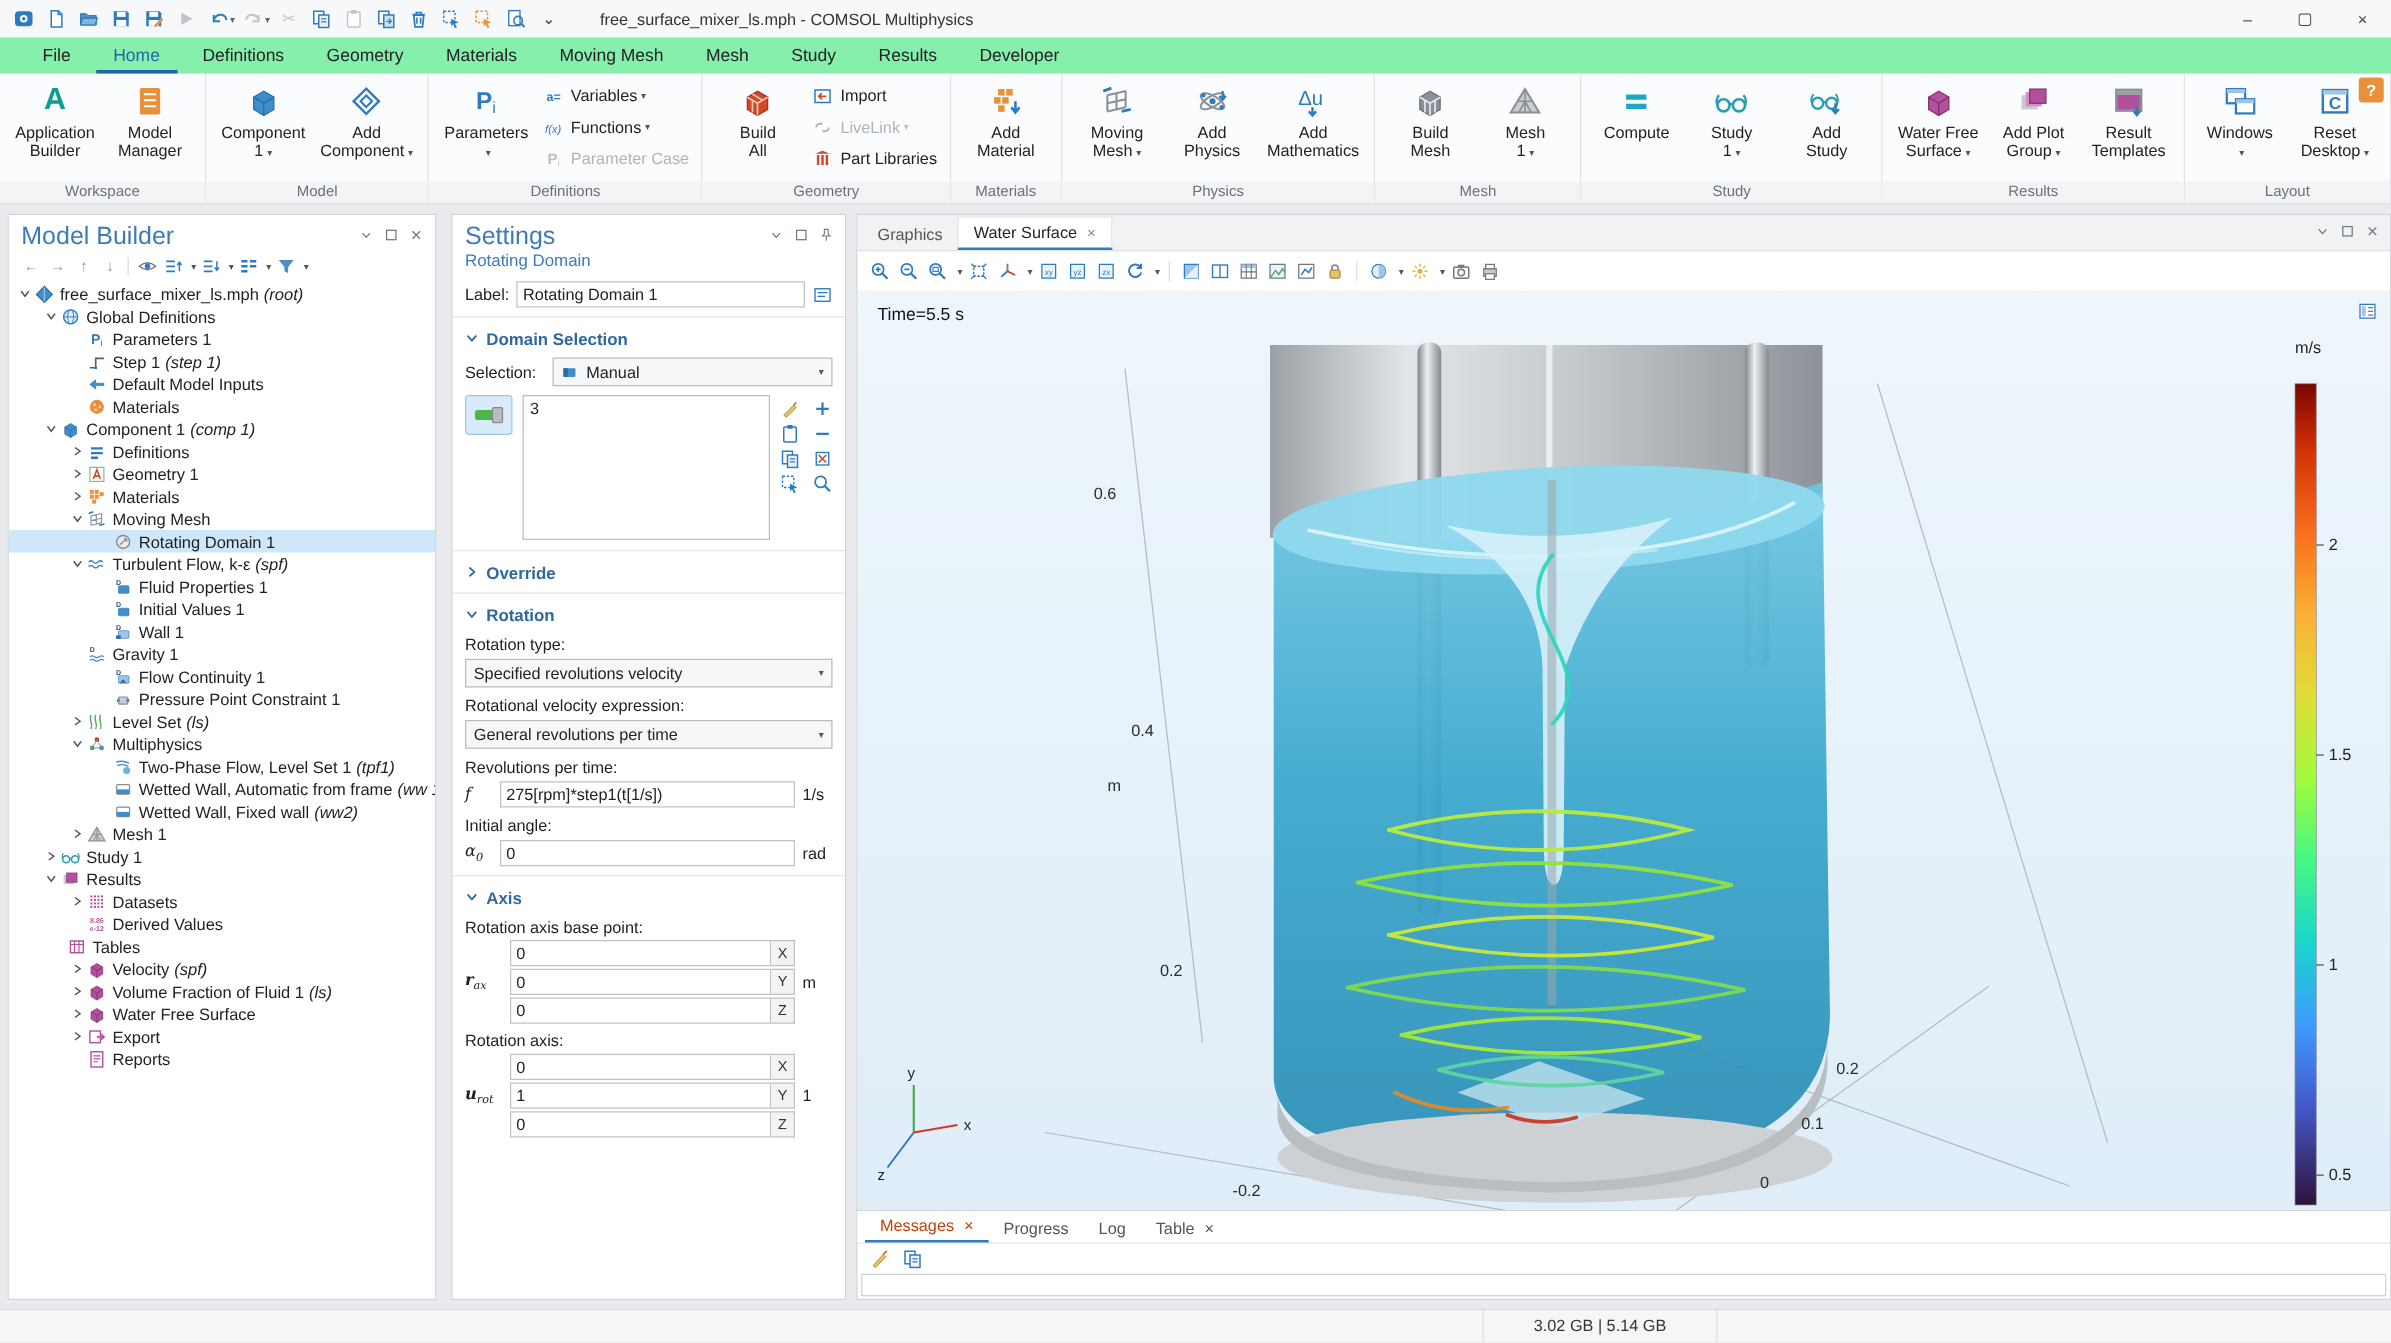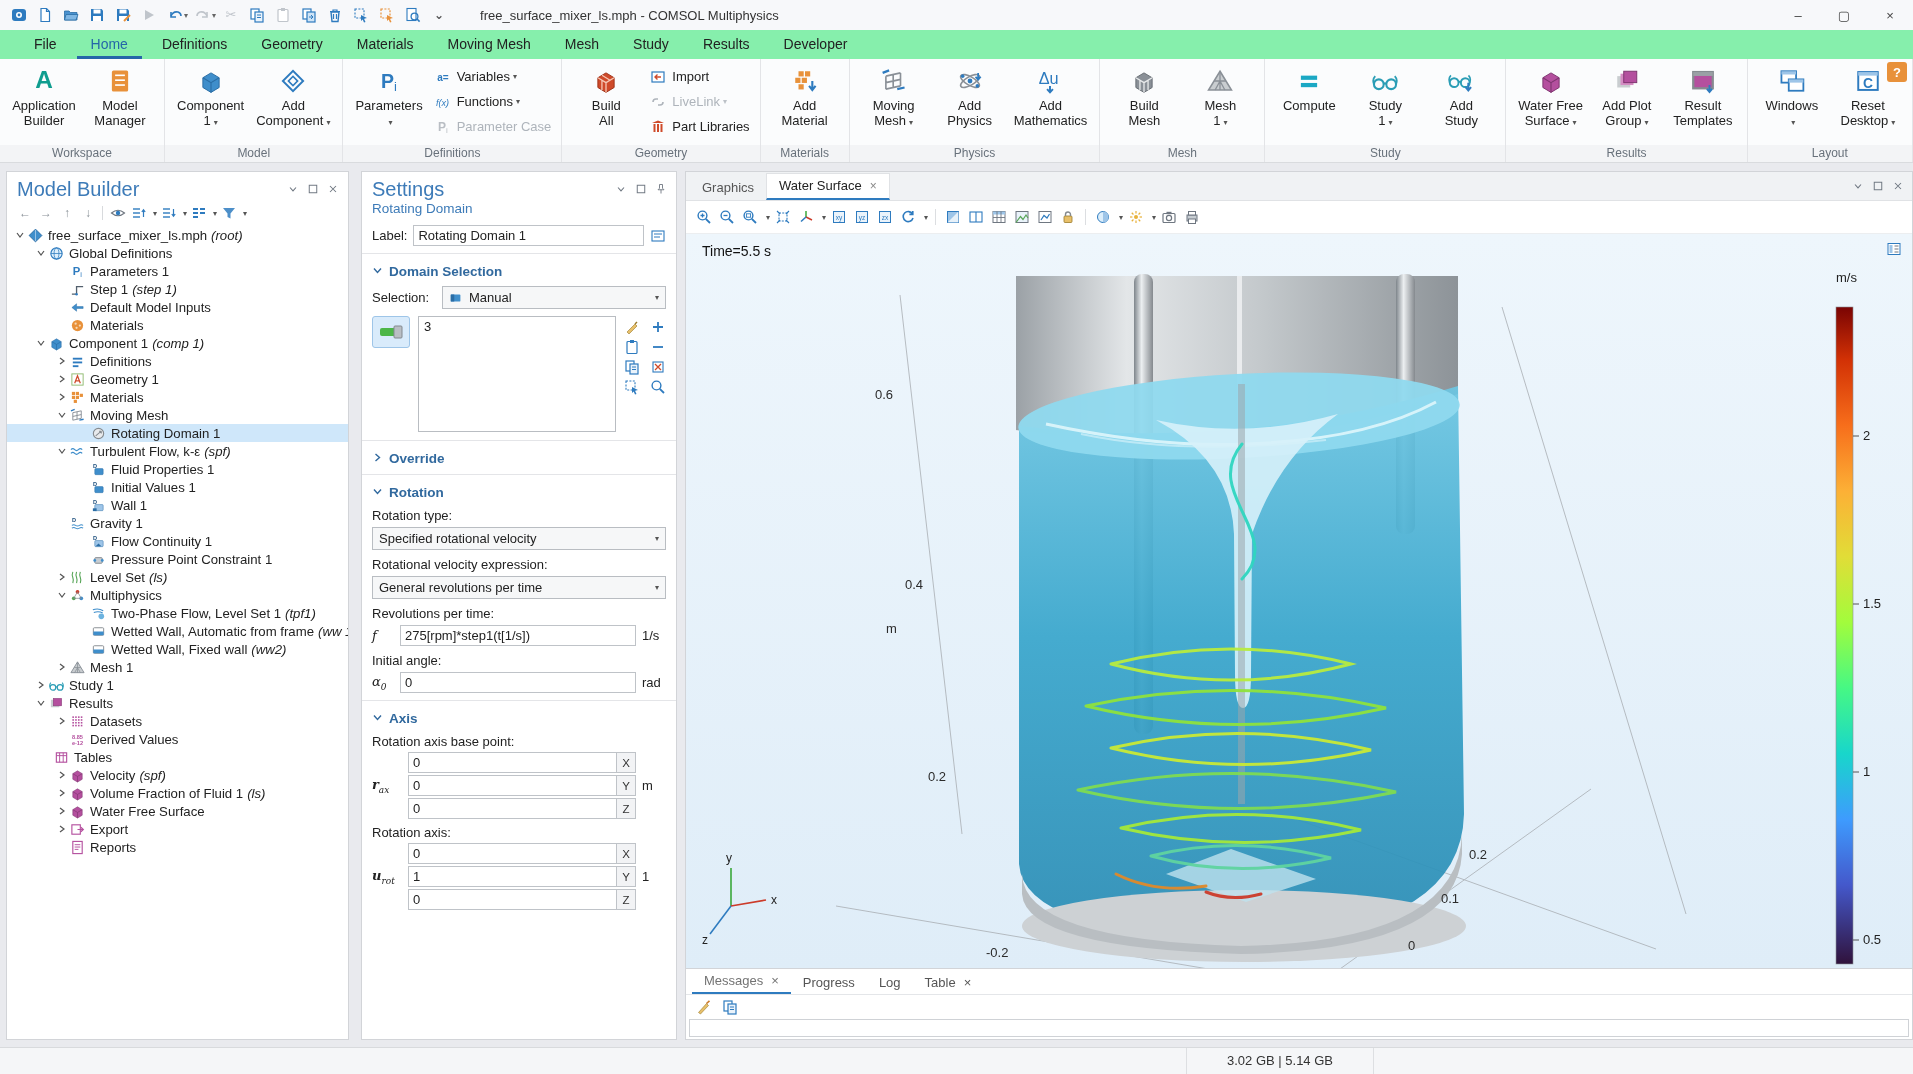--- a/index.html
+++ b/index.html
@@ -89,21 +89,21 @@
   #gfx-pctrl{margin-left:auto;display:flex;gap:8px;padding:0 8px 6px;color:#6f7781;font-size:11px;}
   #gfx-toolbar{height:32px;display:flex;align-items:center;gap:3px;padding-left:8px;border-bottom:1px solid #eceef0;}
   .gt-ic{width:20px;height:20px;display:flex;align-items:center;justify-content:center;color:#2e7bbf;}
   .gt-sep{width:1px;height:16px;background:#dcdee1;margin:0 4px;}
   #scene-wrap{position:relative;width:1226px;height:735px;}
   #scene{display:block;}
   #legend-corner{position:absolute;right:8px;top:5px;}
   
   #msg-tabs{height:25px;display:flex;align-items:flex-end;padding-left:6px;background:#fff;border-bottom:1px solid #e4e6e9;}
   .mtab{padding:3px 12px 4px;font-size:13px;color:#555;display:flex;gap:8px;align-items:center;}
-  .mtab.active{color:#737373;border-bottom:2px solid #2e7bbf;}
+  .mtab.active{color:#c2410c;border-bottom:2px solid #2e7bbf;}
   #msg-toolbar{height:24px;display:flex;align-items:center;gap:6px;padding-left:8px;}
   #msg-line{margin:0 3px;height:16px;border:1px solid #cfd2d6;background:#fff;}
   
   #statusbar{position:absolute;left:0;top:1047px;width:1913px;height:27px;background:#f5f6f8;border-top:1px solid #d8dadd;}
   #mem-text{position:absolute;left:1186px;top:0;width:186px;height:27px;line-height:26px;text-align:center;font-size:13px;color:#333;
             border-left:1px solid #dddfe2;border-right:1px solid #dddfe2;}
   svg text{font-family:"Liberation Sans","DejaVu Sans",sans-serif;}
 </style>
 </head>
 <body>
@@ -1276,21 +1276,21 @@
     <div class="set-div"></div>
     <div class="sec-head">
       <span class="sec-ch"><svg width="11" height="11" viewBox="0 0 11 11">
             <polyline points="2,3.5 5.5,7.5 9,3.5" fill="none" stroke="#31699e" stroke-width="1.4"></polyline>
           </svg></span>
       <span>Rotation</span>
     </div>
     <div class="fld-label">Rotation type:</div>
     <div class="set-row">
       <div class="combo">
-        <span>Specified rotational velocity</span>
+        <span>Specified revolutions velocity</span>
         <span class="cb-caret">▾</span>
       </div>
     </div>
     <div class="fld-label">Rotational velocity expression:</div>
     <div class="set-row">
       <div class="combo">
         <span>General revolutions per time</span>
         <span class="cb-caret">▾</span>
       </div>
     </div>

